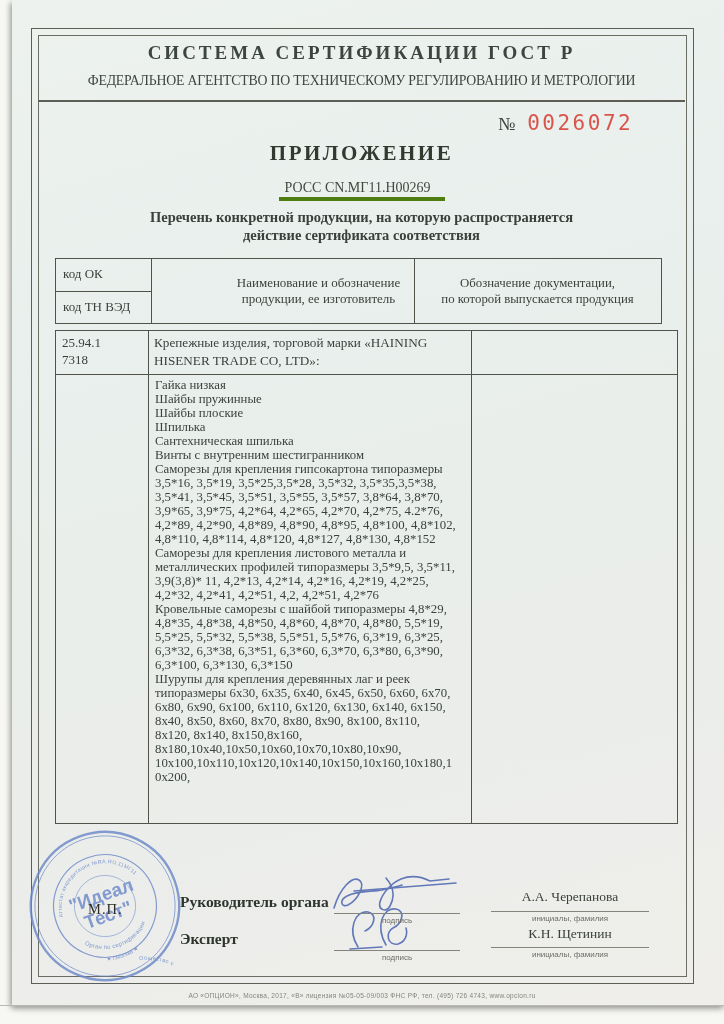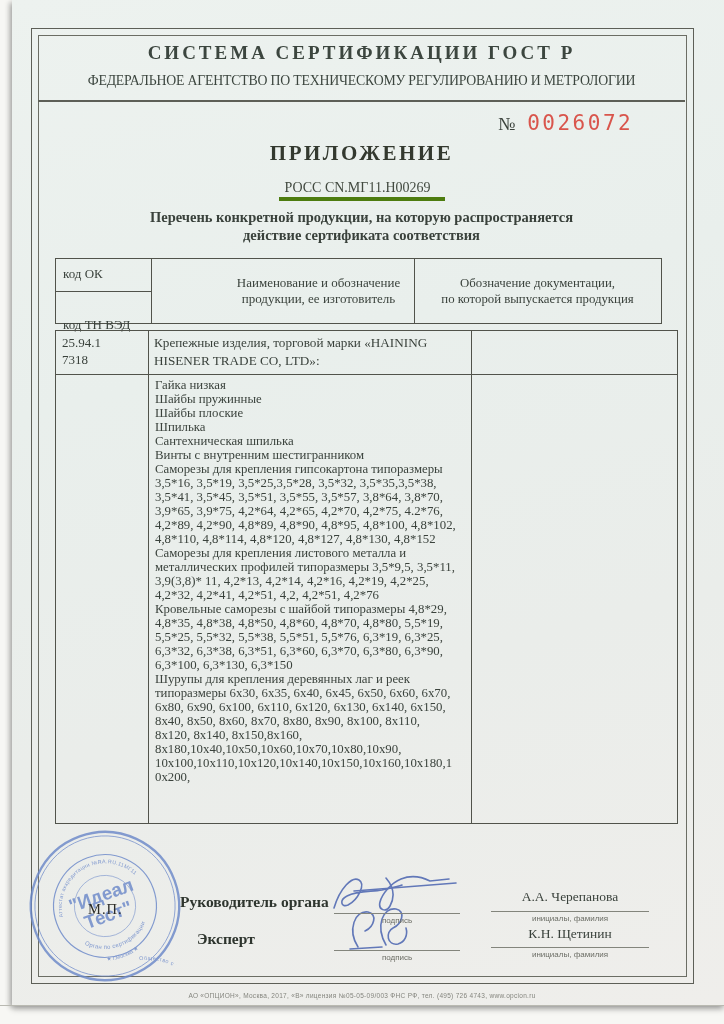--- a/index.html
+++ b/index.html
@@ -29,35 +29,35 @@
   .certline .lbl{font-size:15px;font-weight:bold;}
   .certline .val{font-size:14px;padding:0 14px 1px 6px;border-bottom:4px solid #4d7c0f;color:#424a40;}
   .desc{top:208px;font-size:14.5px;font-weight:bold;line-height:18px;white-space:pre-line;}
   
   .htable{position:absolute;left:55px;top:258px;width:605px;height:64px;border:1.2px solid #51534b;}
   .htable .v1{position:absolute;left:95px;top:0;height:100%;border-left:1.2px solid #51534b;}
   .htable .v2{position:absolute;left:358px;top:0;height:100%;border-left:1.2px solid #51534b;}
   .htable .h1{position:absolute;left:0;top:32px;width:95px;border-top:1.2px solid #51534b;}
   .hcell{position:absolute;font-size:13px;color:#39413b;}
   .hc1a{left:7px;top:7px;}
-  .hc1b{left:7px;top:40px;margin-top:18px;}
+  .hc1b{left:7px;top:40px;}
   .hc2{left:95px;top:0;width:263px;height:100%;display:flex;align-items:center;justify-content:center;text-align:center;line-height:16.5px;white-space:pre-line;margin-left:36px;}
   .hc3{left:358px;top:0;width:247px;height:100%;display:flex;align-items:center;justify-content:center;text-align:center;line-height:16.5px;white-space:pre-line;font-size:12.8px;}
   
   .btable{position:absolute;left:55px;top:330px;width:621px;height:492px;border:1.2px solid #51534b;}
   .btable .v1{position:absolute;left:92px;top:0;height:100%;border-left:1.2px solid #51534b;}
   .btable .v2{position:absolute;left:415px;top:0;height:100%;border-left:1.2px solid #51534b;}
   .btable .h1{position:absolute;left:0;top:43px;width:100%;border-top:1.2px solid #51534b;}
   .code-cell{position:absolute;left:6px;top:3px;font-size:13px;line-height:17px;white-space:pre-line;}
   .prod-head{position:absolute;left:98px;top:3px;width:312px;font-size:13.2px;line-height:17.5px;white-space:pre-line;}
   .prod-list{position:absolute;left:99px;top:47px;width:316px;font-size:12.8px;line-height:14px;white-space:pre-line;color:#3a423c;}
   
   .sig-label{font-size:15.5px;font-weight:bold;color:#2e352e;}
   .lab-head{left:180px;top:893px;}
-  .lab-expert{left:180px;top:930px;margin-left:17px;}
+  .lab-expert{left:180px;top:930px;}
   .sigline{position:absolute;border-top:1px solid #83857c;}
   .sl1{left:334px;top:913px;width:126px;}
   .sl2{left:334px;top:950px;width:126px;}
   .nl1{left:491px;top:911px;width:158px;}
   .nl2{left:491px;top:947px;width:158px;}
   .tiny{position:absolute;font-family:Liberation Sans, sans-serif;font-size:8px;color:#6c6e66;text-align:center;}
   .cap1{left:334px;top:916px;width:126px;}
   .cap2{left:334px;top:953px;width:126px;}
   .ncap1{left:491px;top:914px;width:158px;}
   .ncap2{left:491px;top:950px;width:158px;}

